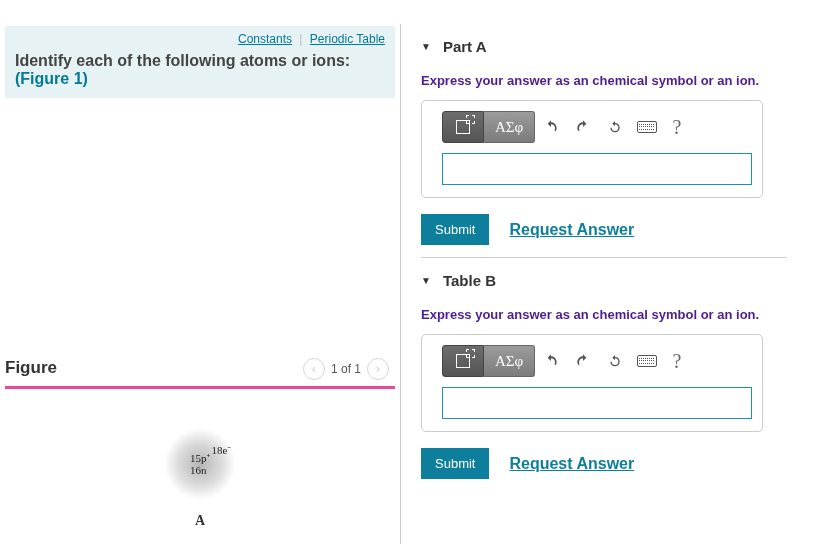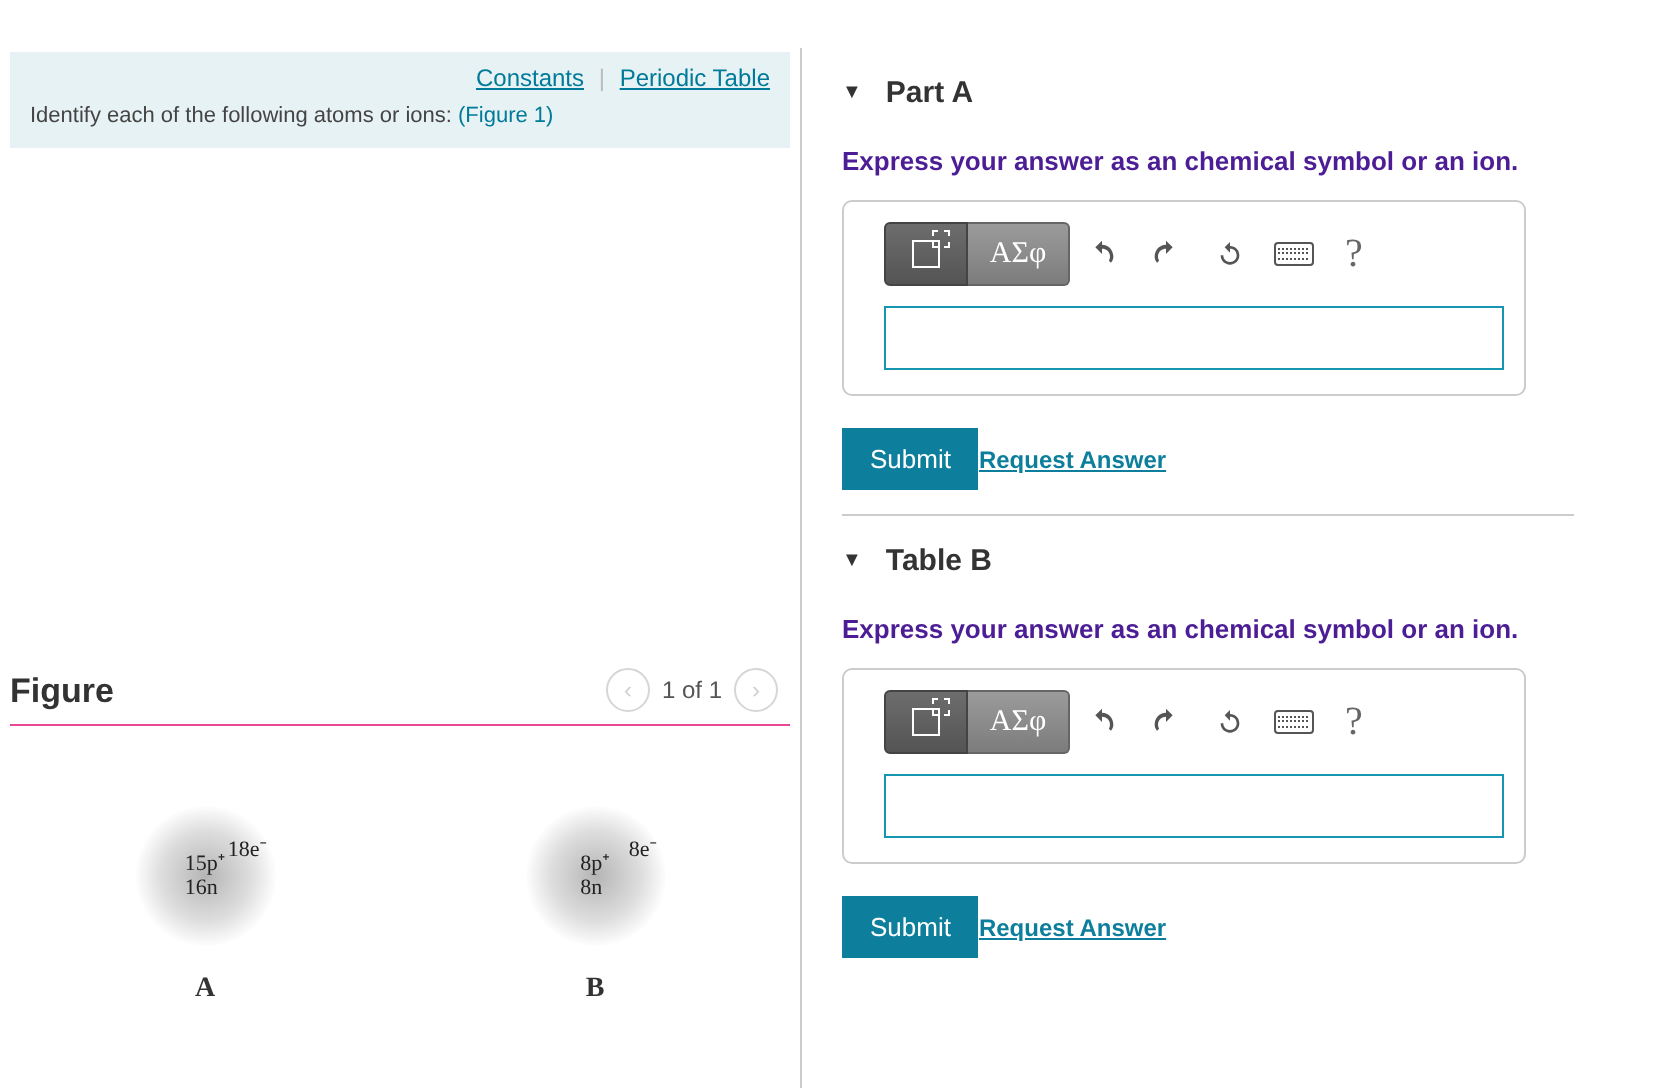--- a/index.html
+++ b/index.html
@@ -42,32 +42,33 @@
     color: #007a99;
     text-decoration: underline;
     cursor: pointer;
   }
   .header-links .sep {
     color: #bbb;
     margin: 0 4px;
   }
   .prompt-text {
     color: #444;
-    font-size: 11px;
+    font-size: 16px;
+    font-weight: bold;
   }
   .fig-link { color: #007a99; }
   .figure-section {
     margin-top: 260px;
   }
   .figure-header {
     display: flex;
     justify-content: space-between;
-    align-items: flex-end;
+    align-items: flex-start;
     padding-bottom: 6px;
-    border-bottom: 1px solid #ec4899;
+    border-bottom: 3px solid #ec4899;
   }
   .figure-title {
     font-size: 17px;
     font-weight: bold;
     color: #333;
   }
   .pager {
     display: flex;
     align-items: center;
     font-size: 12px;
@@ -202,34 +203,35 @@
     height: 32px;
     border: 1px solid #1795b0;
     margin-top: 10px;
     padding: 4px 6px;
     font-size: 13px;
   }
   .actions {
     margin-top: 16px;
     display: flex;
     align-items: center;
+    gap: 20px;
   }
   .submit-btn {
     background: #0d7f9c;
     color: #fff;
     border: none;
     padding: 8px 14px;
     font-size: 13px;
     cursor: pointer;
   }
   .req-link {
     color: #0d7f9c;
     text-decoration: underline;
     font-weight: bold;
-    font-size: 12px;
+    font-size: 16px;
     cursor: pointer;
   }
   .tmpl-box {
     width: 12px; height: 12px; border: 1px solid #fff; position: relative;
   }
   .tmpl-box::after {
     content: "";
     position: absolute;
     top: -6px; right: -6px;
     width: 7px; height: 7px;
@@ -284,30 +286,20 @@
         <div class="atom">
           <div class="cloud">
             <div class="nuc">
               <div>15p⁺</div>
               <div>16n</div>
             </div>
             <div class="elec">18e⁻</div>
           </div>
           <div class="atom-label">A</div>
         </div>
-        <div class="atom">
-          <div class="cloud">
-            <div class="nuc">
-              <div>8p⁺</div>
-              <div>8n</div>
-            </div>
-            <div class="elec">8e⁻</div>
-          </div>
-          <div class="atom-label">B</div>
-        </div>
       </div>
     </div>
   </div>
 
   <div class="right-col">
 
     <div class="part">
       <div class="part-hdr">
         <span class="tri">▼</span>
         <span>Part A</span>

